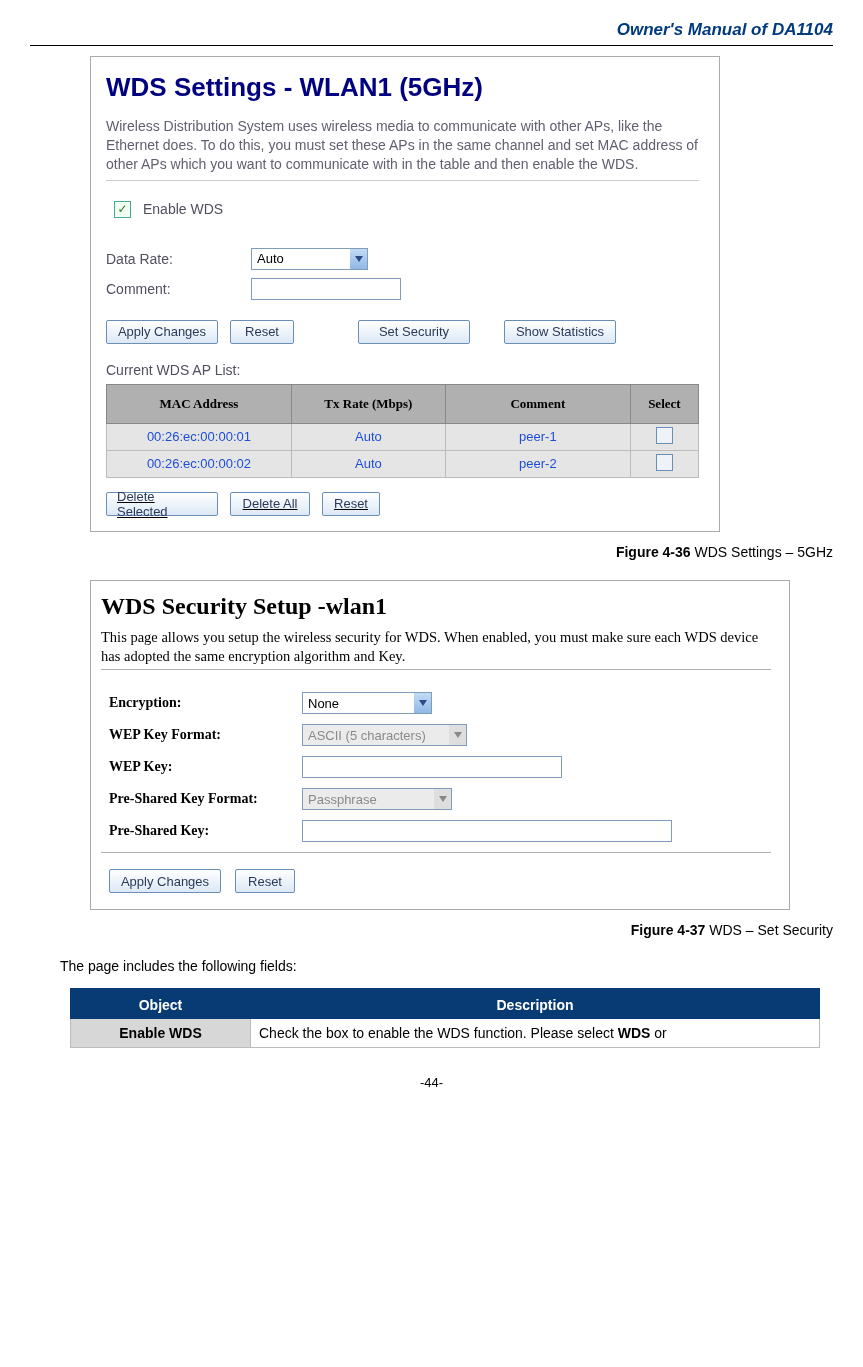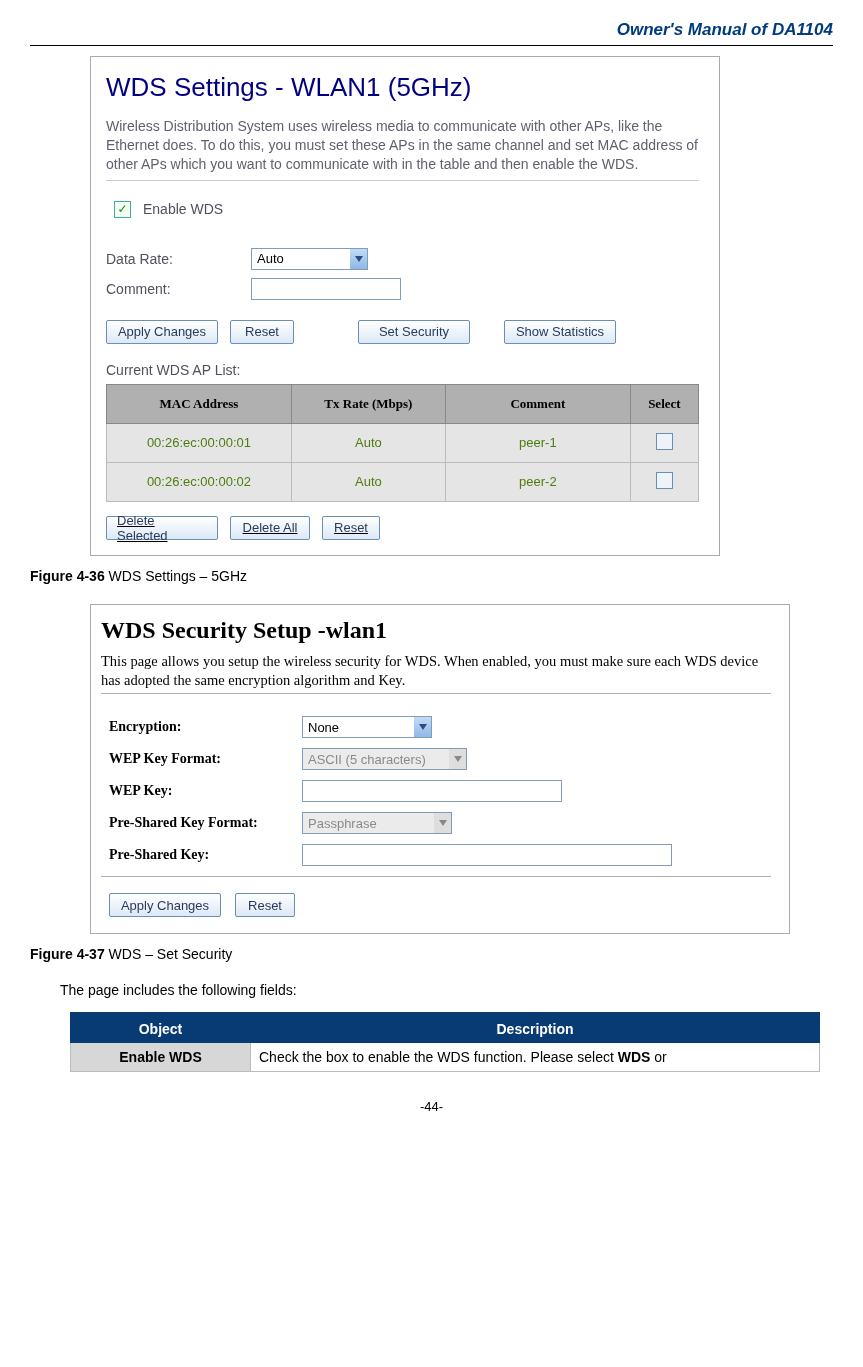--- a/index.html
+++ b/index.html
@@ -24,21 +24,21 @@
       margin-bottom: 10px;
     }
     .screenshot-box {
       border: 1px solid #aaa;
       margin: 0 auto;
       background: white;
     }
     .box1 { width: 630px; margin-left: 60px; padding: 15px 20px 15px 15px; }
     .wds-title {
       font-size: 26px;
-      font-weight: normal;
+      font-weight: bold;
       color: #000080;
       font-family: Arial, sans-serif;
       margin-bottom: 14px;
     }
     .desc-text {
       font-size: 14px;
       color: #606070;
       line-height: 1.35;
       margin-bottom: 6px;
     }
@@ -136,27 +136,27 @@
       font-family: 'Times New Roman', serif;
       font-weight: bold;
       color: #000;
       border: 1px solid #888;
       padding: 11px 5px;
       text-align: center;
     }
     table.wds-list td {
       background: #e5e5e5;
       border: 1px solid #bbb;
-      padding: 9px 5px;
-      text-align: center;
-      color: #4d7c0f;
+      padding: 3px 5px;
+      text-align: center;
+      color: #1d4ed8;
     }
     .btn-row2 { display:flex; gap:12px; margin-top:14px;text-decoration:underline; }
     .caption {
-      text-align: left;
+      text-align: right;
       font-size: 14px;
       margin: 12px 0 20px;
     }
     .caption strong { font-weight: bold; }
 
     .box2 { width: 700px; margin-left: 60px; padding: 12px 18px 16px 10px; }
     .sec-title {
       font-family: 'Times New Roman', serif;
       font-size: 24px;
       font-weight: bold;

